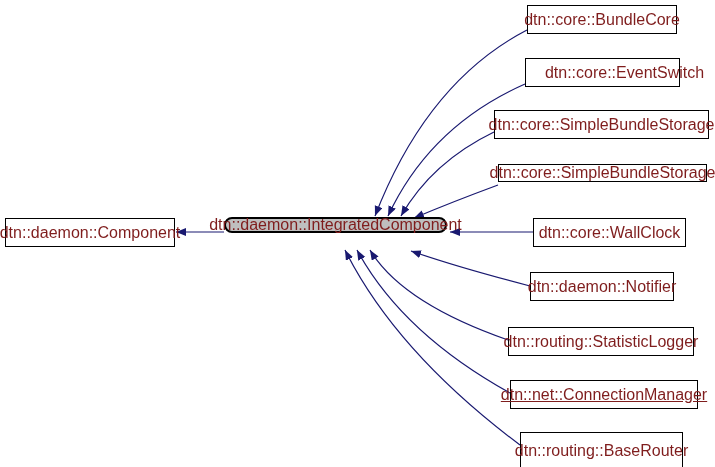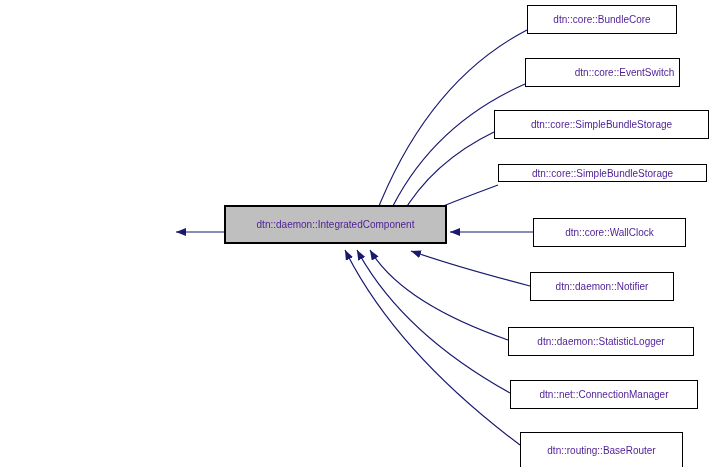--- a/index.html
+++ b/index.html
@@ -20,44 +20,44 @@
     left: 0;
     top: 0;
     width: 715px;
     height: 467px;
   }
   .node {
     position: absolute;
     box-sizing: border-box;
     border: 1px solid #000000;
     background: #ffffff;
-    color: #4c1d95;
+    color: #7f1d1d;
     display: flex;
     align-items: center;
     justify-content: center;
-    font-size: 10px;
+    font-size: 16px;
     white-space: nowrap;
     cursor: pointer;
   }
   .node.selected {
     border: 2px solid #000000;
     background: #bfbfbf;
     cursor: default;
   }
   
   .n-base      { left: 5px;   top: 218px; width: 170px; height: 29px; }
-  .n-selected  { left: 224px; top: 205px; width: 223px; height: 39px; }
+  .n-selected  { left: 224px; top: 217px; width: 223px; height: 16px; border-radius: 8px; }
   .n-d0 { left: 527px; top: 5px;   width: 150px; height: 29px; }
   .n-d1 { left: 525px; top: 58px;  width: 155px; height: 29px; padding-left: 44px; }
   .n-d2 { left: 494px; top: 110px; width: 215px; height: 29px; }
   .n-d3 { left: 498px; top: 164px; width: 209px; height: 18px; }
   .n-d4 { left: 533px; top: 218px; width: 153px; height: 29px; }
   .n-d5 { left: 530px; top: 272px; width: 144px; height: 29px; }
   .n-d6 { left: 508px; top: 327px; width: 186px; height: 29px; }
-  .n-d7 { left: 510px; top: 380px; width: 188px; height: 29px; }
+  .n-d7 { left: 510px; top: 380px; width: 188px; height: 29px; text-decoration: underline; }
   .n-d8 { left: 520px; top: 432px; width: 163px; height: 37px; }
   .edge {
     fill: none;
     stroke: #191970;
     stroke-width: 1.2;
   }
 </style>
 </head>
 <body>
 
@@ -74,34 +74,35 @@
     <path class="edge" d="M525,84 Q430,126 388,216" marker-end="url(#arrow)"></path>
     <path class="edge" d="M494,132 Q432,162 401,216" marker-end="url(#arrow)"></path>
     <path class="edge" d="M498,185 Q452,202 414,218" marker-end="url(#arrow)"></path>
     <path class="edge" d="M533,232 L450,232" marker-end="url(#arrow)"></path>
     <path class="edge" d="M530,286 Q457,267 411,251" marker-end="url(#arrow)"></path>
     <path class="edge" d="M508,340 Q402,303 370,250" marker-end="url(#arrow)"></path>
     <path class="edge" d="M510,393 Q402,333 357,250" marker-end="url(#arrow)"></path>
     <path class="edge" d="M520,445 Q396,352 345,250" marker-end="url(#arrow)"></path>
   </svg>
 
+  <div class="node n-base">dtn::daemon::Component</div>
 
   <div class="node selected n-selected">dtn::daemon::IntegratedComponent</div>
 
   <div class="node n-d0">dtn::core::BundleCore</div>
 
   <div class="node n-d1">dtn::core::EventSwitch</div>
 
   <div class="node n-d2">dtn::core::SimpleBundleStorage</div>
 
   <div class="node n-d3">dtn::core::SimpleBundleStorage</div>
 
   <div class="node n-d4">dtn::core::WallClock</div>
 
   <div class="node n-d5">dtn::daemon::Notifier</div>
 
-  <div class="node n-d6">dtn::daemon::StatisticLogger</div>
+  <div class="node n-d6">dtn::routing::StatisticLogger</div>
 
   <div class="node n-d7">dtn::net::ConnectionManager</div>
 
   <div class="node n-d8">dtn::routing::BaseRouter</div>
 
 </div>
 
 </body></html>

